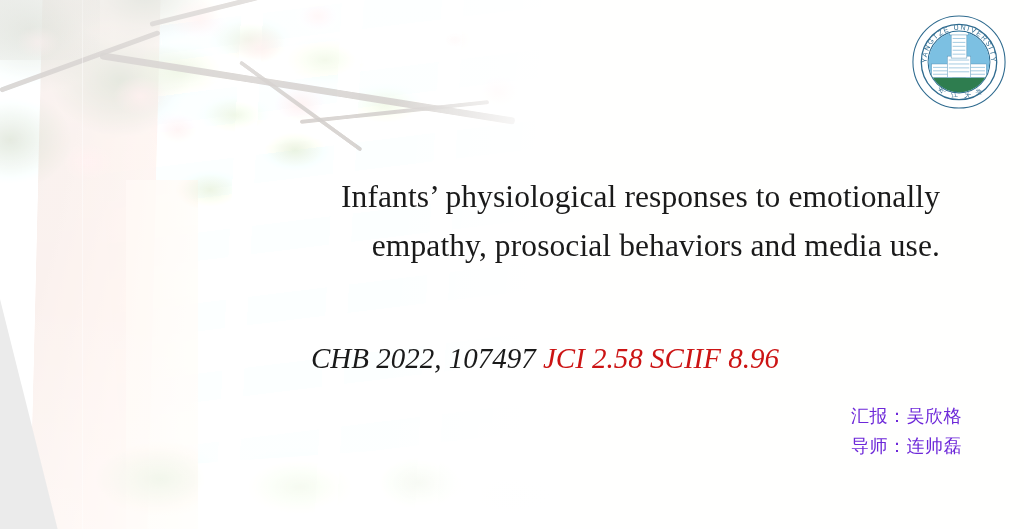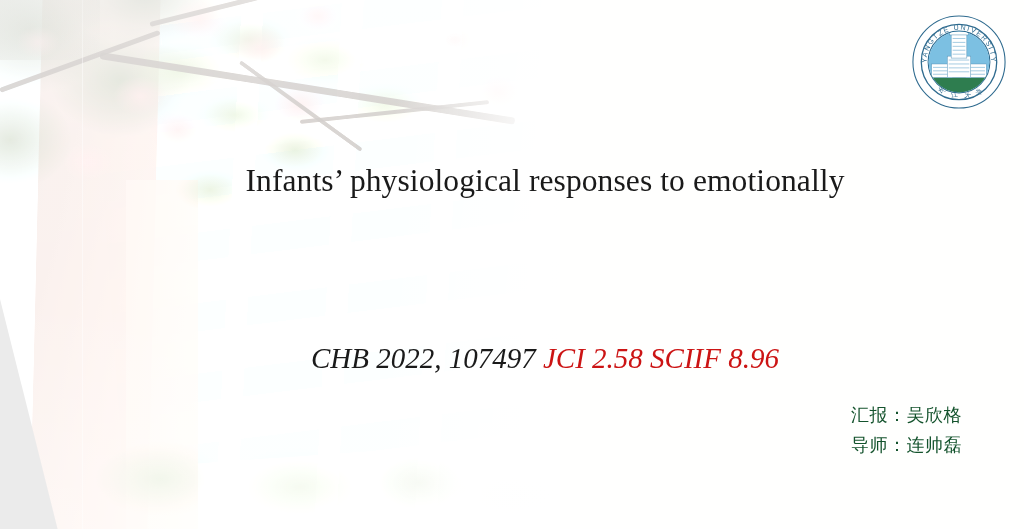--- a/index.html
+++ b/index.html
@@ -236,23 +236,23 @@
     left: 0; top: 0;
     width: 100px; height: 60px;
     background: linear-gradient(135deg, rgba(225,225,220,0.55), rgba(255,255,255,0));
     pointer-events: none;
   }
 
   
   .title-block {
     position: absolute;
     left: 150px;
-    top: 156px;
+    top: 172px;
     width: 790px;
-    text-align: center;
+    text-align: right;
     z-index: 6;
   }
   .title-line {
     font-family: "Liberation Serif", "DejaVu Serif", serif;
     font-size: 31.5px;
     line-height: 49px;
     color: #1a1a1a;
     letter-spacing: 0.1px;
     white-space: nowrap;
   }
@@ -274,24 +274,24 @@
 
   
   .presenter {
     position: absolute;
     right: 62px;
     top: 401px;
     text-align: right;
     z-index: 6;
   }
   .presenter-line {
-    font-family: Liberation Mono, monospace;
+    font-family: Liberation Sans, sans-serif;
     font-size: 18px;
     line-height: 30px;
-    color: #14532d;
+    color: #6d28d9;
     letter-spacing: 0.5px;
     white-space: nowrap;
   }
 
   
   .logo {
     position: absolute;
     right: 16px;
     top: 13px;
     width: 98px;
@@ -325,20 +325,21 @@
     <div class="photo-wash-top"></div>
     <div class="photo-fade"></div>
     <div class="photo-seam"></div>
   </div>
 
   <div class="edge-tint"></div>
   <div class="corner-wedge"></div>
 
   <div class="title-block">
     <div class="title-line">Infants’ physiological responses to emotionally</div>
+    <div class="title-line">empathy, prosocial behaviors and media use.</div>
   </div>
 
   <div class="subtitle">
     <span class="sub-black">CHB  2022, 107497</span><span>&nbsp;</span><span class="sub-red">JCI 2.58 SCIIF 8.96</span>
   </div>
 
   <div class="presenter">
     <div class="presenter-line">汇报：吴欣格</div>
     <div class="presenter-line">导师：连帅磊</div>
   </div>

